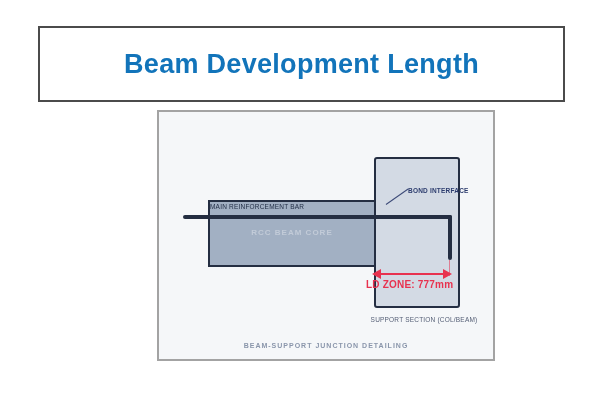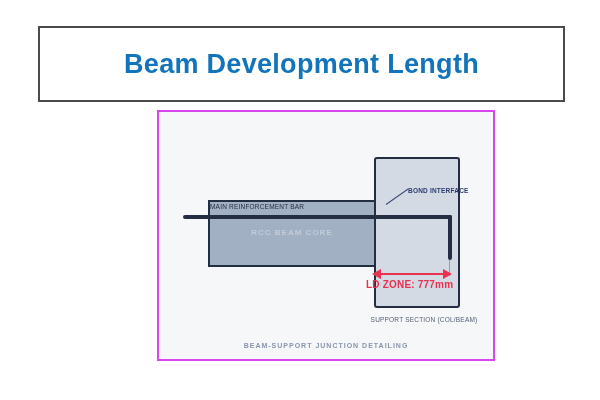--- a/index.html
+++ b/index.html
@@ -13,21 +13,21 @@
     background:#ffffff;border:2px solid #4b4b4b;
     display:flex;flex-direction:column;align-items:center;justify-content:center;
   }
   .title-line{
     color:#1274ba;font-weight:800;font-size:27px;line-height:36px;
     letter-spacing:0.3px;text-align:center;white-space:nowrap;
   }
   
   .panel{
     position:absolute;left:157px;top:110px;width:334px;height:247px;
-    background:#f5f7f9;border:2px solid #d946ef;
+    background:#f5f7f9;border:2px solid #a3a3a3;
   }
   .panel *{position:absolute;box-sizing:border-box;}
   
   .column{
     left:215px;top:45px;width:86px;height:151px;
     background:#d3dae4;border:2px solid #242e42;border-radius:3px;
   }
   
   .beam{
     left:49px;top:88px;width:168px;height:67px;

